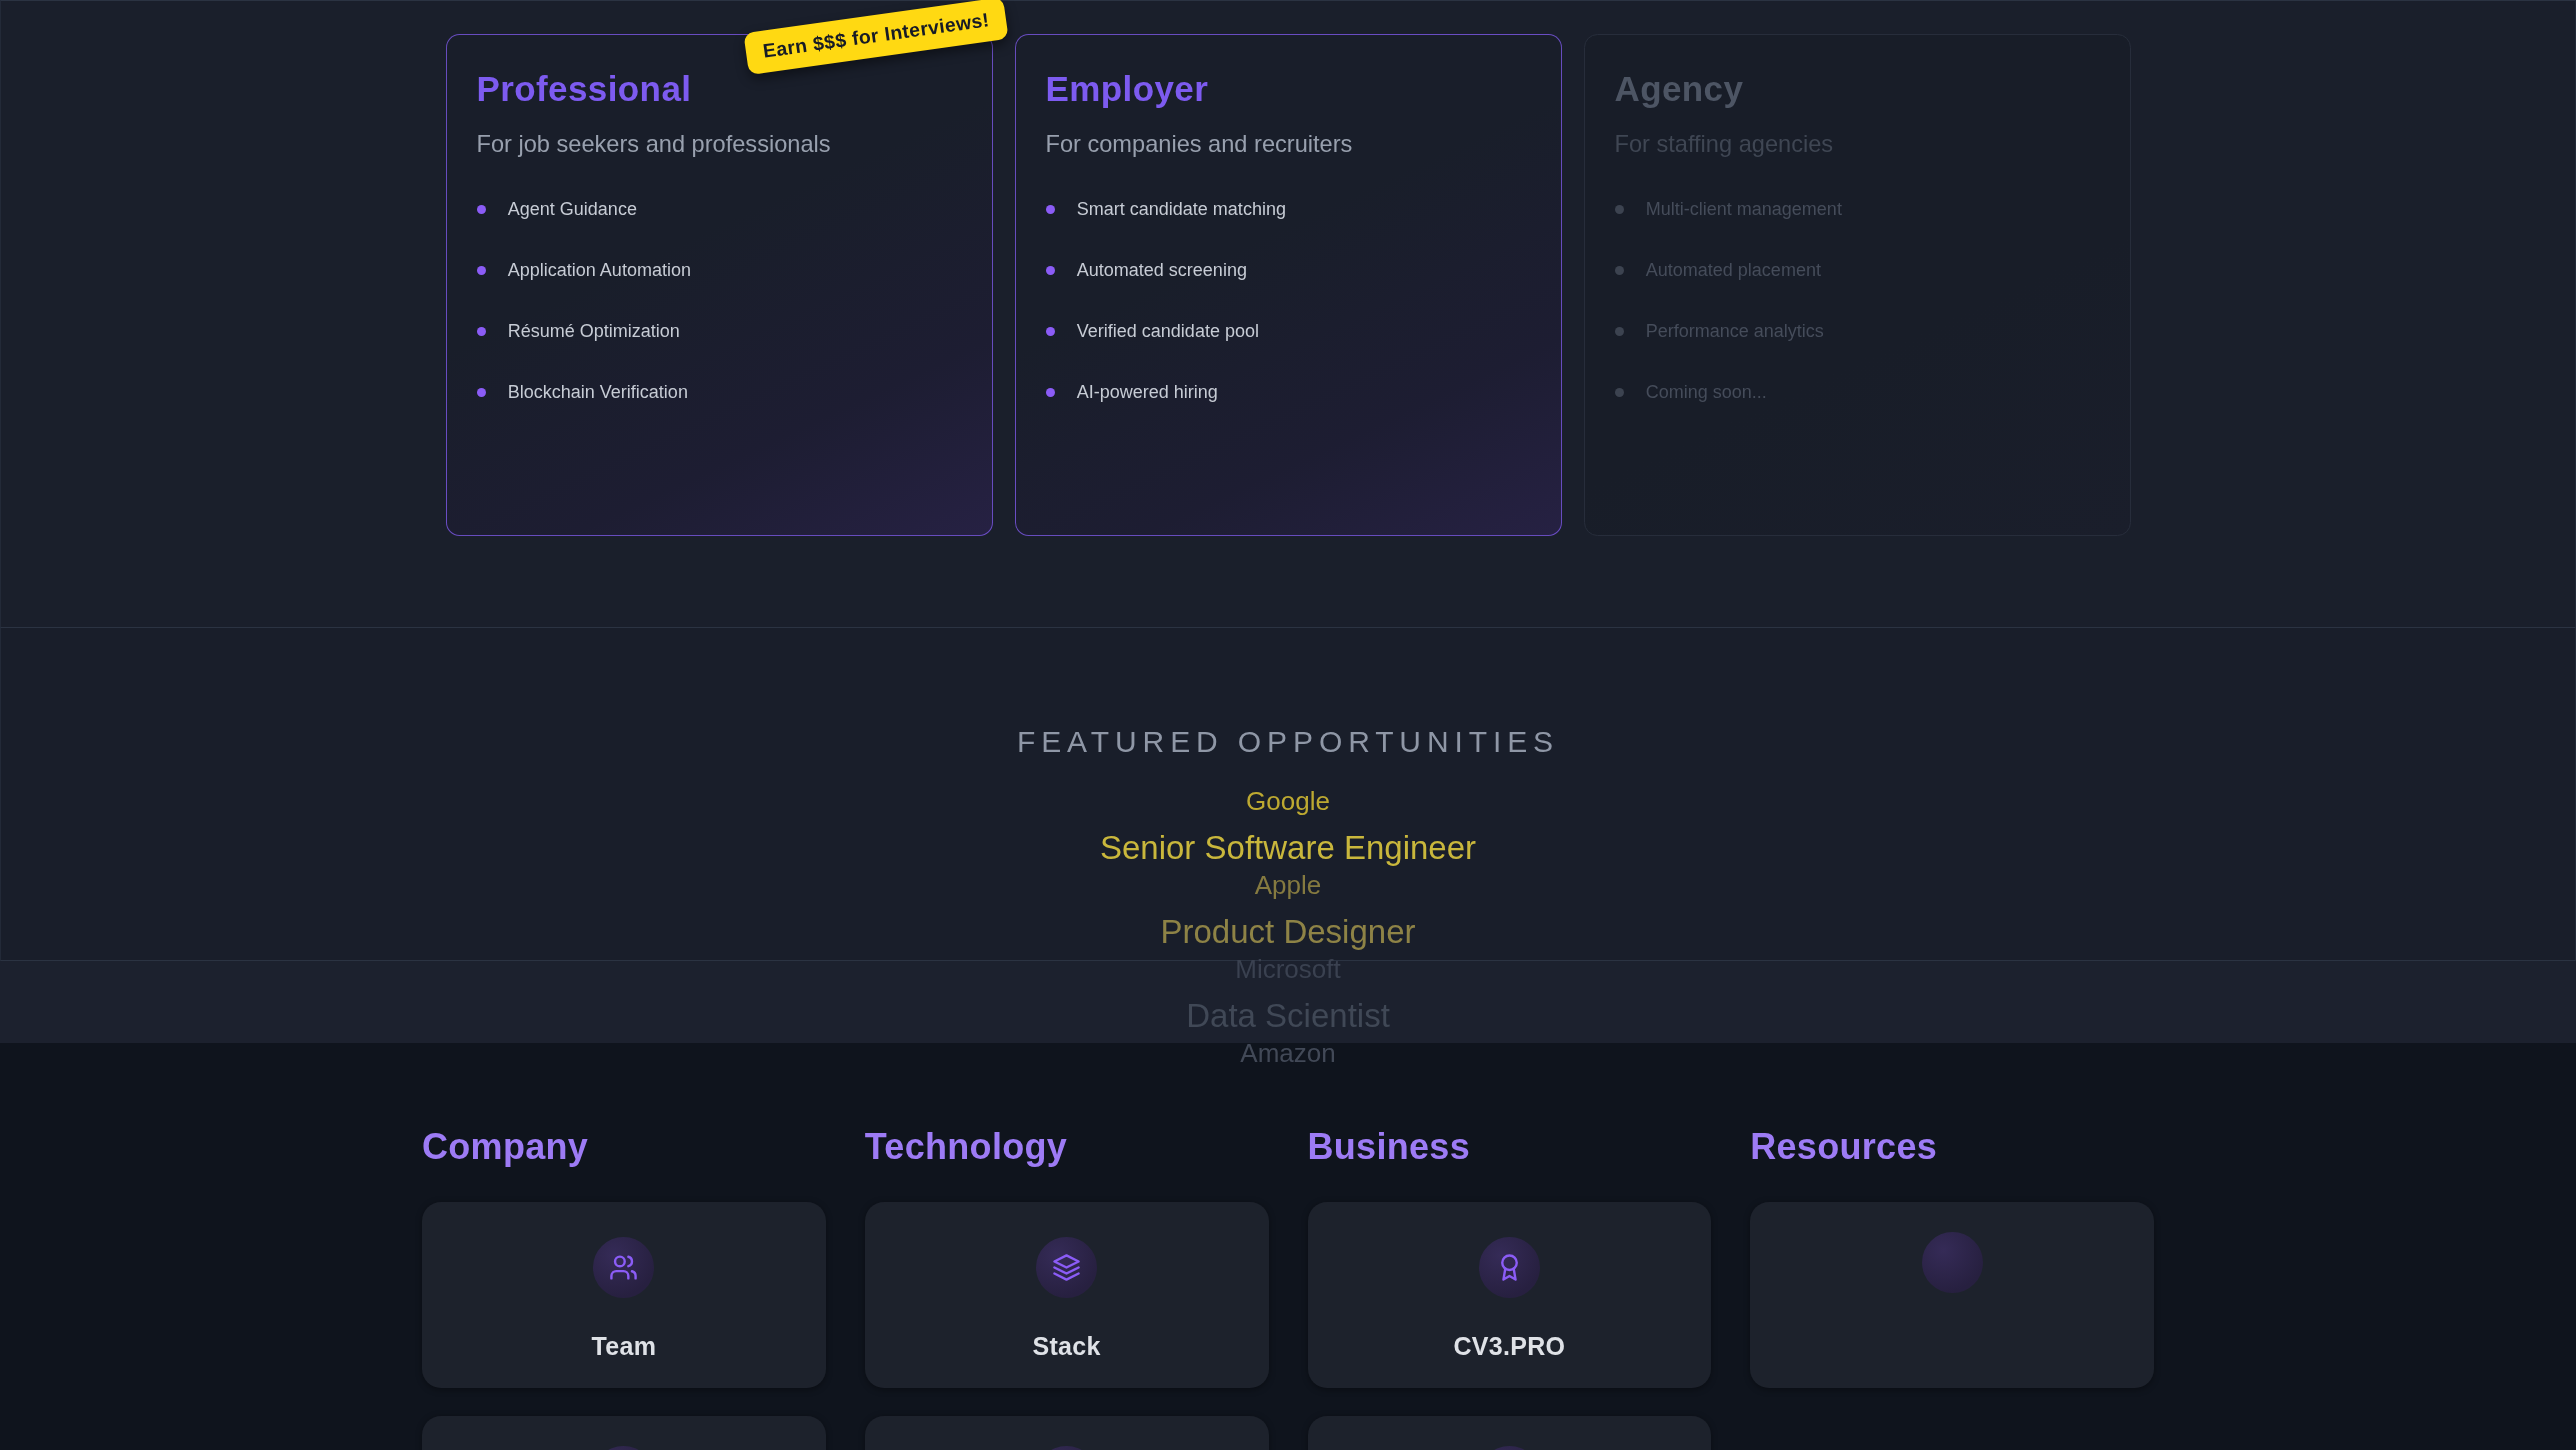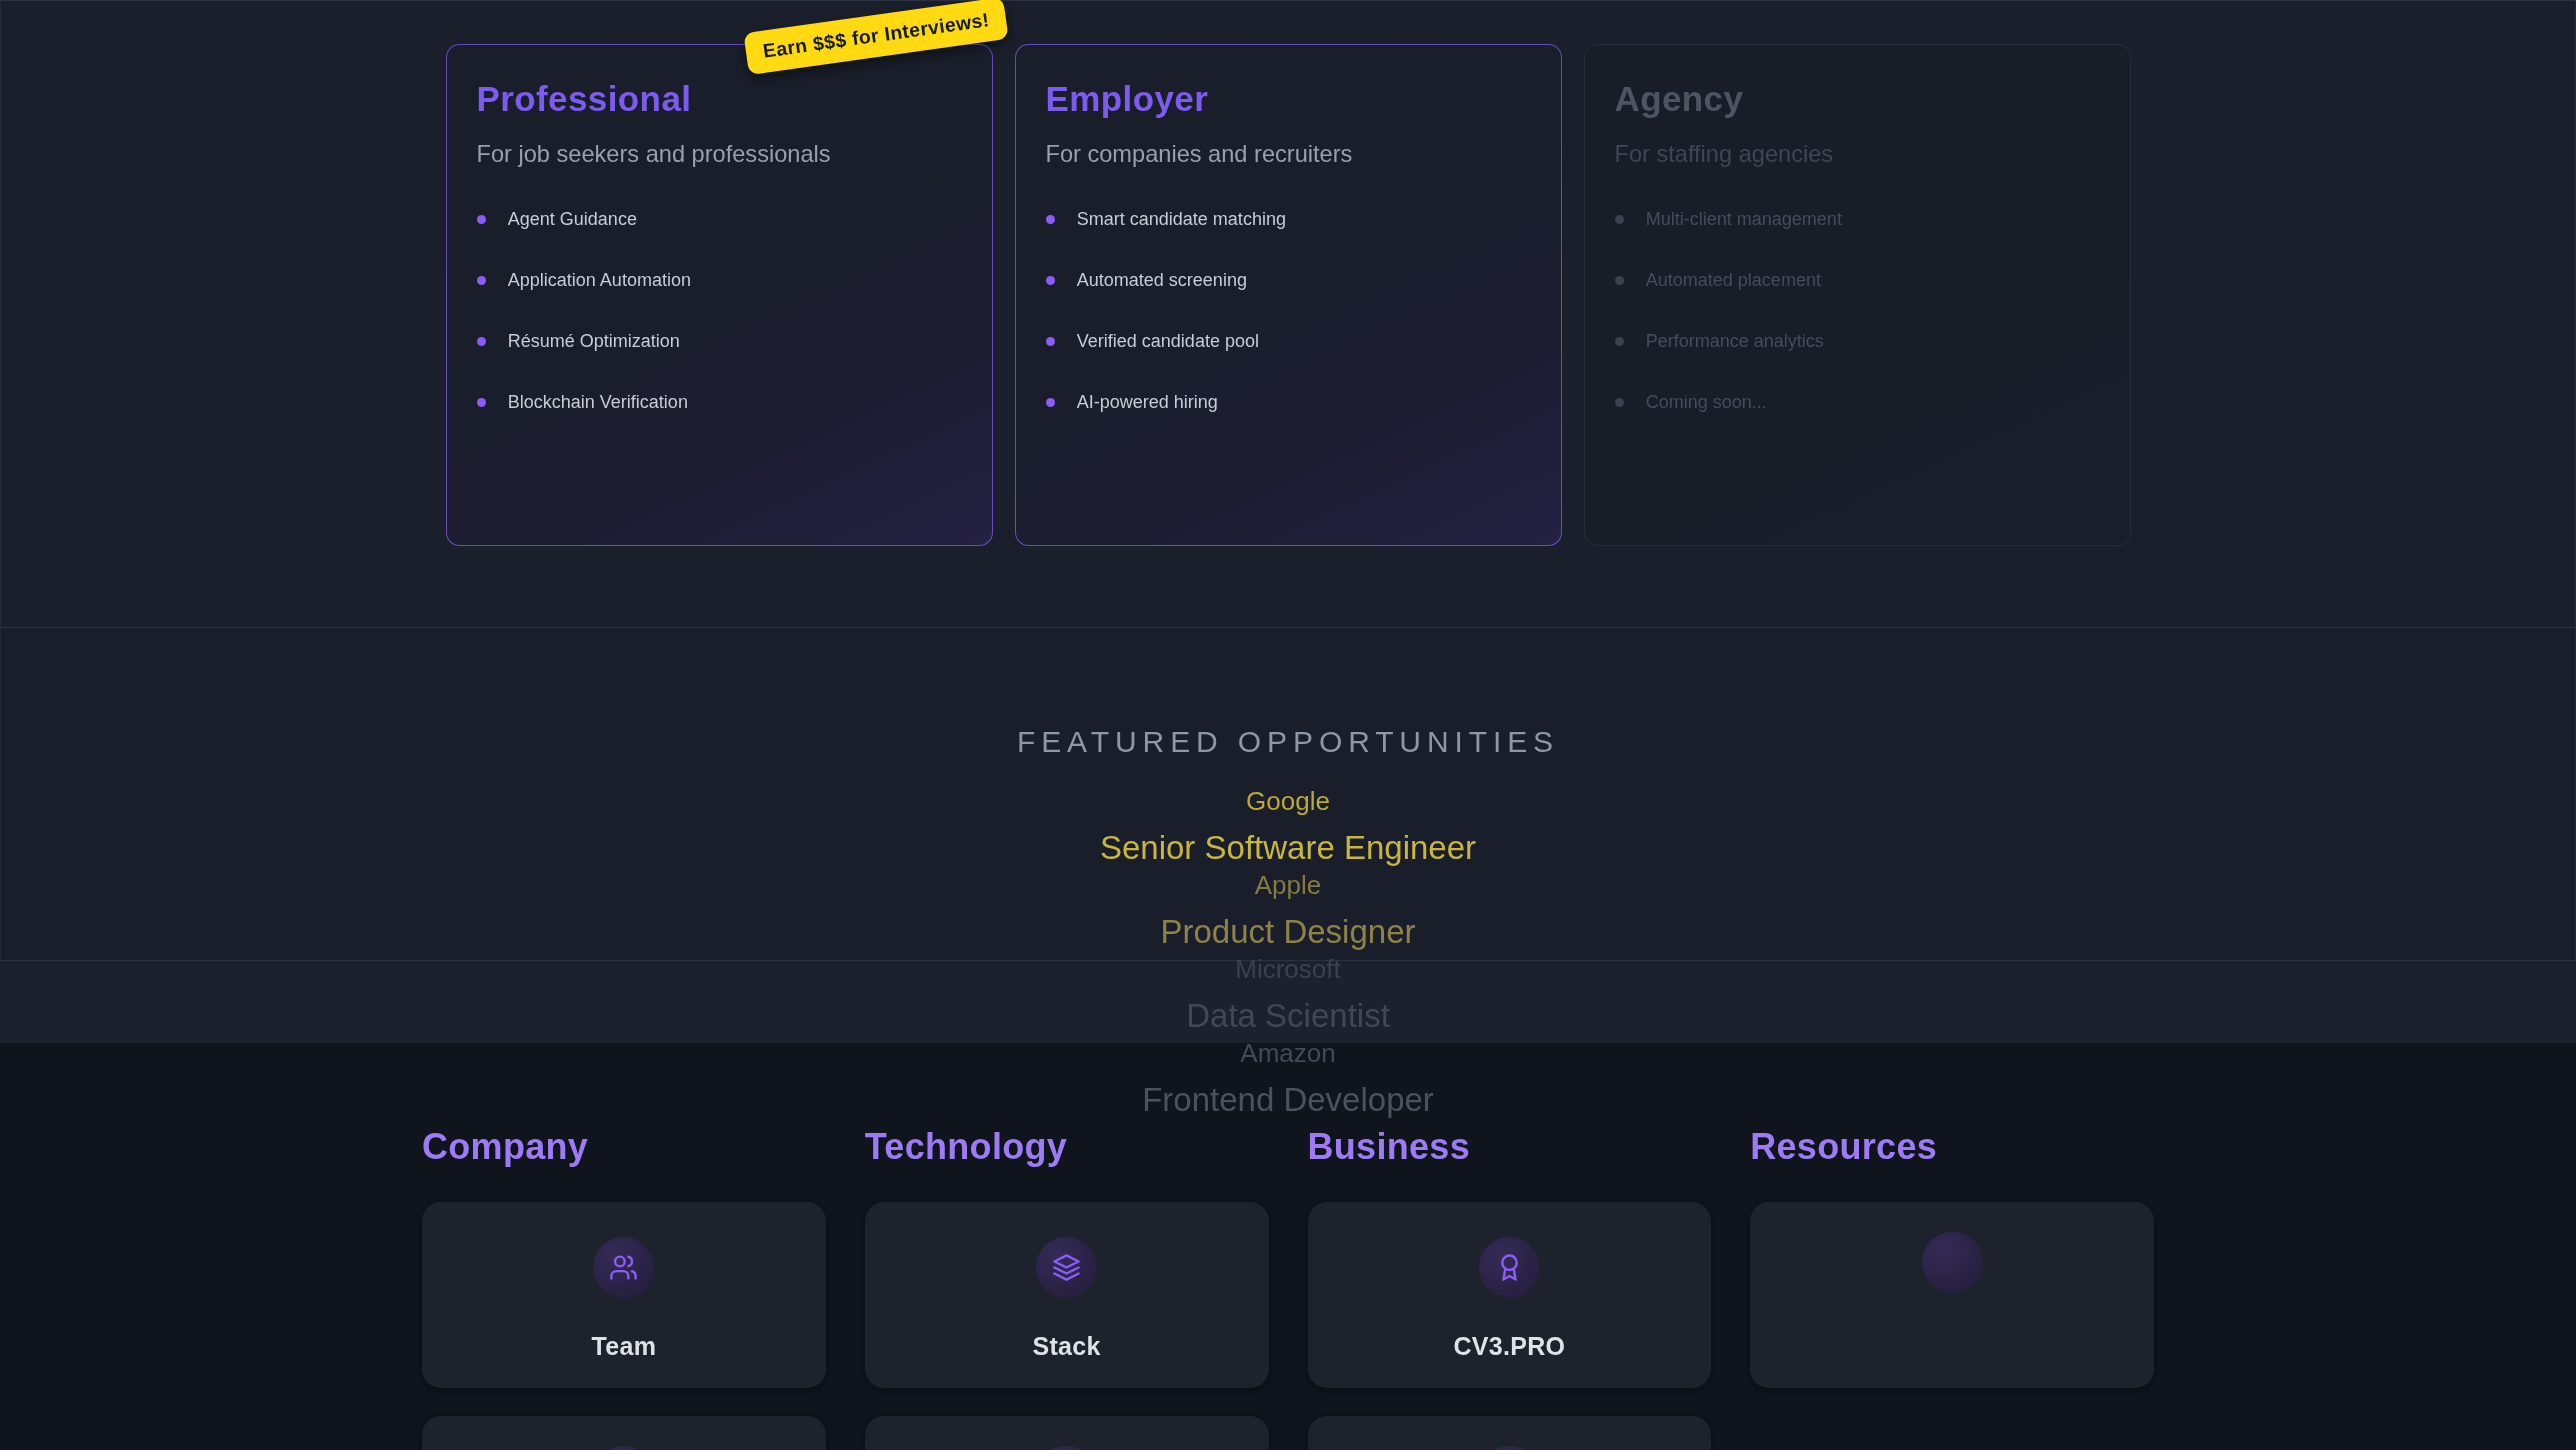--- a/index.html
+++ b/index.html
@@ -10,21 +10,21 @@
     -webkit-font-smoothing:antialiased;
   }
   .section{box-sizing:border-box;}
 
   
   .sec-pricing{
     height:627px;background:#1a1f2b;position:relative;
     border-top:1.7px solid #2b3342;
     border-left:0.8px solid #232a38;border-right:0.8px solid #232a38;
   }
-  .cards-row{width:1685px;margin:0 auto;padding-top:43px;display:flex;gap:22px;}
+  .cards-row{width:1685px;margin:0 auto;padding-top:33px;display:flex;gap:22px;}
   .pcard{
     flex:1;height:502px;box-sizing:border-box;border-radius:13.5px;
     border:1.7px solid rgba(130,92,240,0.75);
     background:linear-gradient(155deg,#191e2a 42%,#1d1d32 74%,#262143 100%);
     padding:34px 30px;cursor:pointer;
   }
   .pcard.disabled{
     border-color:#272d3b;
     background:linear-gradient(155deg,#181d28 60%,#1a1e2b 100%);
   }
@@ -180,21 +180,20 @@
       <div class="job em-medium">
         <span class="job-company">Apple</span>
         <span class="job-title">Product Designer</span>
       </div>
       <div class="job em-lowest">
         <span class="job-company">Microsoft</span>
         <span class="job-title">Data Scientist</span>
       </div>
       <div class="job em-low">
         <span class="job-company">Amazon</span>
-        <span class="job-title">Frontend Developer</span>
       </div>
     </div>
 </div>
 
 <div class="band"></div>
 
 <div class="section sec-footer">
   <div class="footer-grid" id="footer-cols">
       <div class="footer-col">
         <h4 class="footer-heading">Company</h4>

